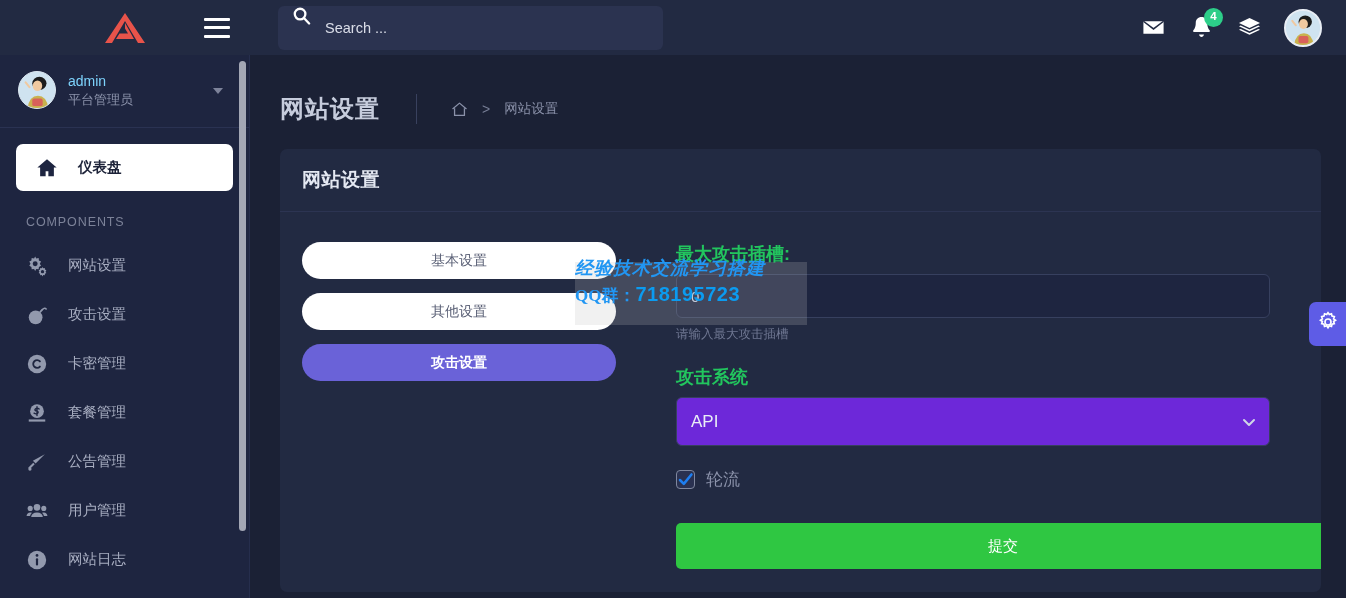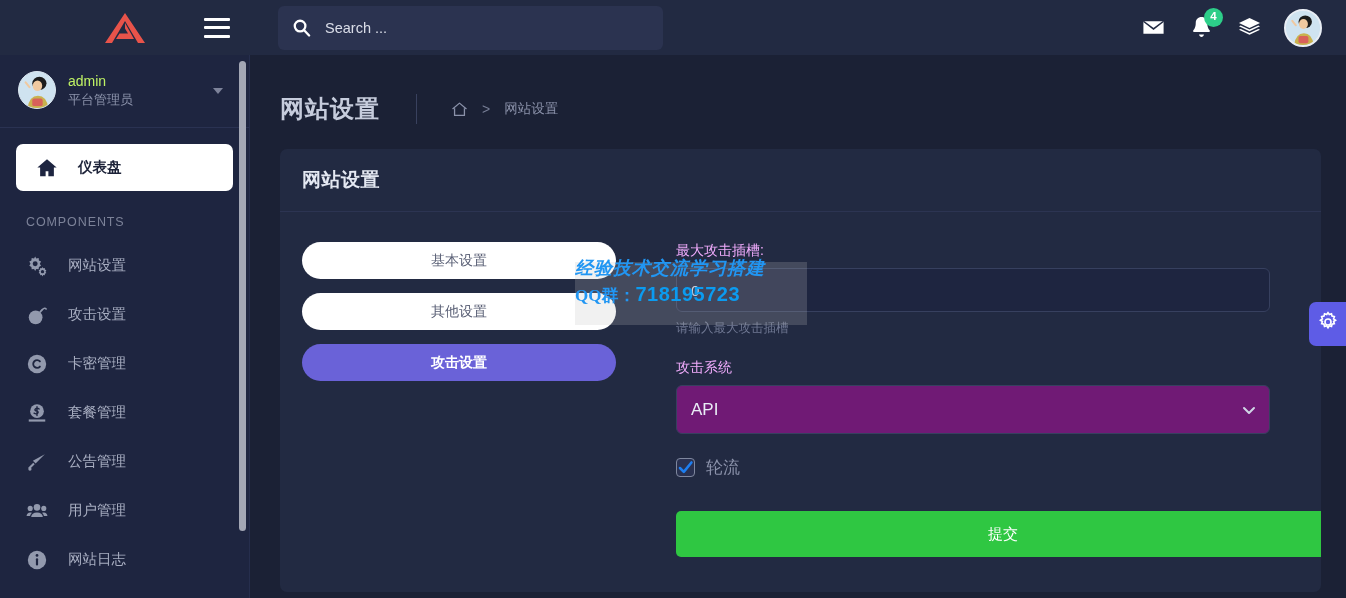--- a/index.html
+++ b/index.html
@@ -31,21 +31,21 @@
     width: 26px; height: 20px; cursor: pointer;
     display: flex; flex-direction: column; justify-content: space-between;
   }
   .hamburger span { display:block; height: 3px; background:#fff; border-radius: 1px; width:100%; }
 
   .search-wrap {
     margin-left: 28px;
     width: 385px; height: 44px;
     background: #2b3350;
     border-radius: 6px;
-    display: flex; align-items: center;
+    display: flex; 
     padding: 0 14px;
   }
   .search-icon { width: 19px; height: 19px; flex: 0 0 19px; margin-right: 14px; }
   .search-input {
     flex: 1; background: transparent; border: 0; outline: none;
     color: #dfe3ee; font-size: 14.5px;
     font-family: "Liberation Sans", sans-serif;
   }
   .search-input::placeholder { color: #e3e6f0; opacity: .95; }
 
@@ -92,21 +92,21 @@
     border-bottom: 1px solid #2a3252;
     position: relative;
   }
   .avatar-sb {
     width: 38px; height: 38px; border-radius: 50%;
     background: #cfe3f0; border: 1px solid #dde7f0;
     overflow:hidden; flex: 0 0 38px;
     display:flex; align-items:center; justify-content:center;
   }
   .profile-txt { margin-left: 12px; line-height: 1.35; }
-  .profile-name { color: #bef264; font-size: 14px; }
+  .profile-name { color: #7dd3fc; font-size: 14px; }
   .profile-role { color: #8d94ac; font-size: 13px; }
   .caret-dn {
     position: absolute; right: 26px; top: 50%; transform: translateY(-50%);
     width: 0; height: 0;
     border-left: 5px solid transparent; border-right: 5px solid transparent;
     border-top: 6px solid #7d839a;
   }
 
   .nav-active {
     margin: 16px 16px 6px 16px;
@@ -169,34 +169,34 @@
     display: flex; align-items: center; justify-content: center;
     margin-bottom: 14px; cursor: pointer;
     font-size: 14px; border: 0;
     width: 100%;
     font-family: "Liberation Sans", sans-serif;
   }
   .tab-btn.plain { background: #ffffff; color: #585e74; }
   .tab-btn.active { background: #6a62d8; color: #ffffff; font-weight: 600; }
 
   .form-col { flex: 1; padding-left: 60px; padding-right: 8px; }
-  .f-label { color: #f0abfc; font-size: 14px; font-weight: 400; margin-bottom: 8px; display:block; }
+  .f-label { color: #22c55e; font-size: 18px; font-weight: 700; margin-bottom: 8px; display:block; }
   .f-input {
     width: 594px; height: 44px;
     background: #1e2540; border: 1px solid #37405f;
     border-radius: 6px; color: #cfd5e6;
     padding: 0 14px; font-size: 15px; outline: none;
     font-family: "Liberation Sans", sans-serif;
   }
   .f-help { color: #6e7governance; }
   .f-help { color: #6f7792; font-size: 12.5px; margin-top: 8px; }
   .f-group { margin-bottom: 22px; }
   .f-select {
     width: 594px; height: 49px;
-    background: #701a75; border: 1px solid #37405f;
+    background: #6d28d9; border: 1px solid #37405f;
     border-radius: 6px; color: #e9edf6;
     padding: 3px 14px; font-size: 17px; outline: none;
     appearance: none; -webkit-appearance: none;
     font-family: "Liberation Sans", sans-serif;
   }
   .sel-wrap { position: relative; width: 594px; }
   .sel-chev {
     position: absolute; right: 14px; top: 50%; transform: translateY(-50%);
     pointer-events: none; color: #cfd5e6; width: 14px; height: 14px;
   }

